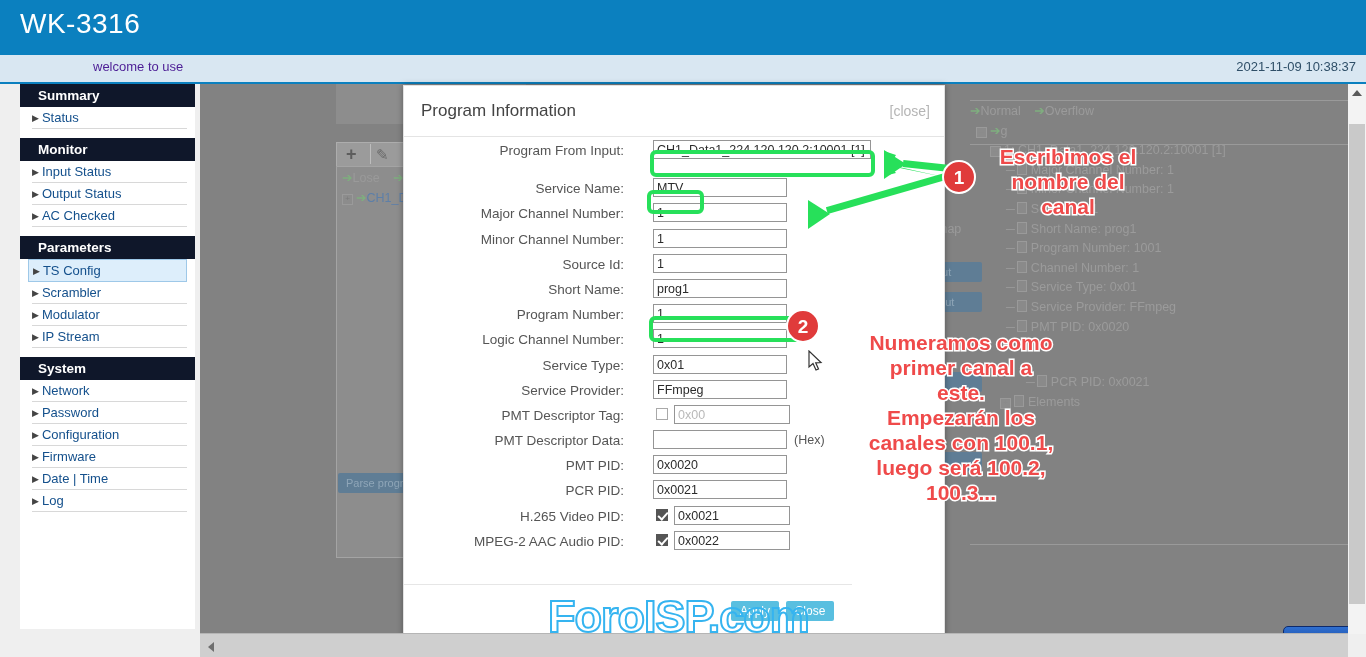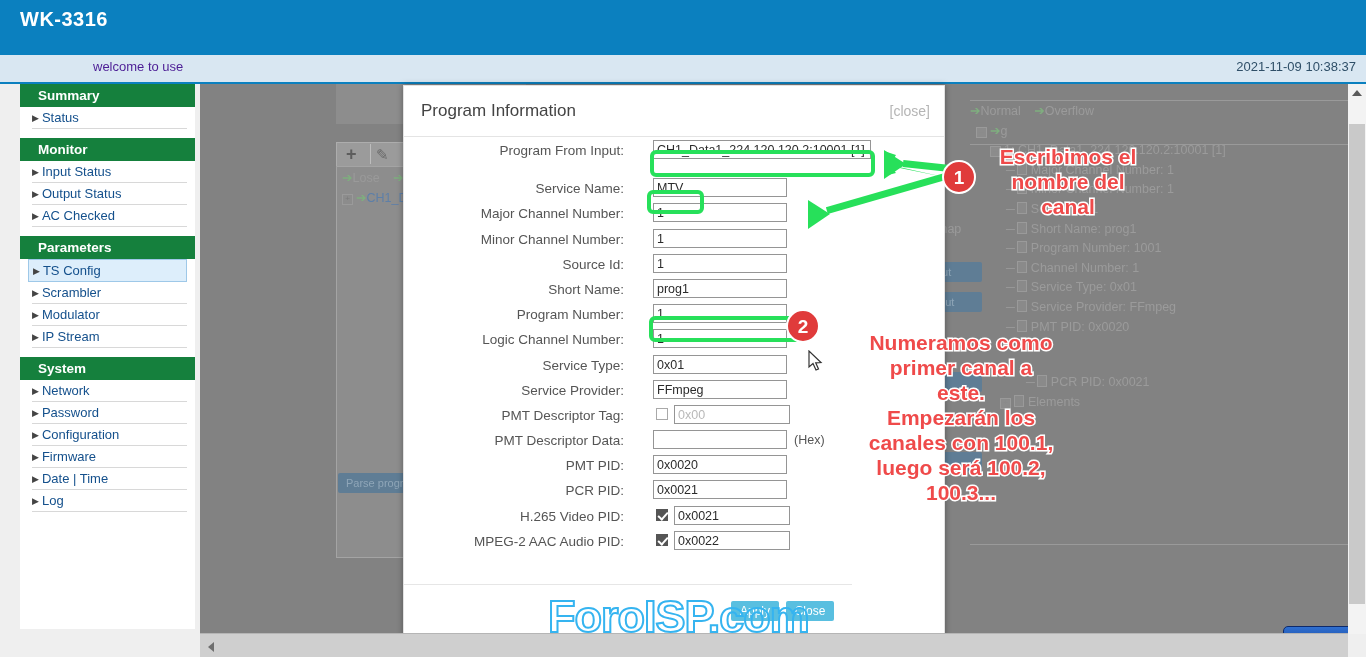--- a/index.html
+++ b/index.html
@@ -8,21 +8,21 @@
     font-family:"Liberation Sans", sans-serif;
     background:#ffffff;position:relative;
   }
   
   #topbar{
     position:absolute;left:0;top:0;width:1366px;height:55px;
     background:#0b80bf;
   }
   #brand{
     position:absolute;left:20px;top:8px;
-    font-size:20px;color:#ffffff;font-weight:bold;letter-spacing:0.5px;
+    font-size:28px;color:#ffffff;font-weight:normal;letter-spacing:0.5px;
   }
   #subbar{
     position:absolute;left:0;top:55px;width:1366px;height:27px;
     background:#d9e7f2;border-bottom:2px solid #0b80bf;
   }
   #welcome{
     position:absolute;left:93px;top:4px;
     font-size:13px;color:#4c1d95;
   }
   #datetime{
@@ -32,21 +32,21 @@
   
   #sidebar{
     position:absolute;left:0;top:84px;width:200px;height:573px;
     background:#efefef;
   }
   #sidepanel{
     position:absolute;left:20px;top:0px;width:175px;min-height:545px;
     background:#ffffff;
   }
   .sec-head{
-    background:#15803d;color:#ffffff;font-size:13.5px;font-weight:bold;
+    background:#0f172a;color:#ffffff;font-size:13.5px;font-weight:bold;
     padding:4px 8px 4px 18px;margin-top:9px;
   }
   .sec-head.first{margin-top:0;}
   .menu{margin:0;padding:0;list-style:none;}
   .menu li{
     margin:0 8px 0 12px;padding:3px 0 3px 0;
     border-bottom:1px solid #d8d8d8;
     font-size:13px;color:#14508c;cursor:pointer;
     white-space:nowrap;
   }

